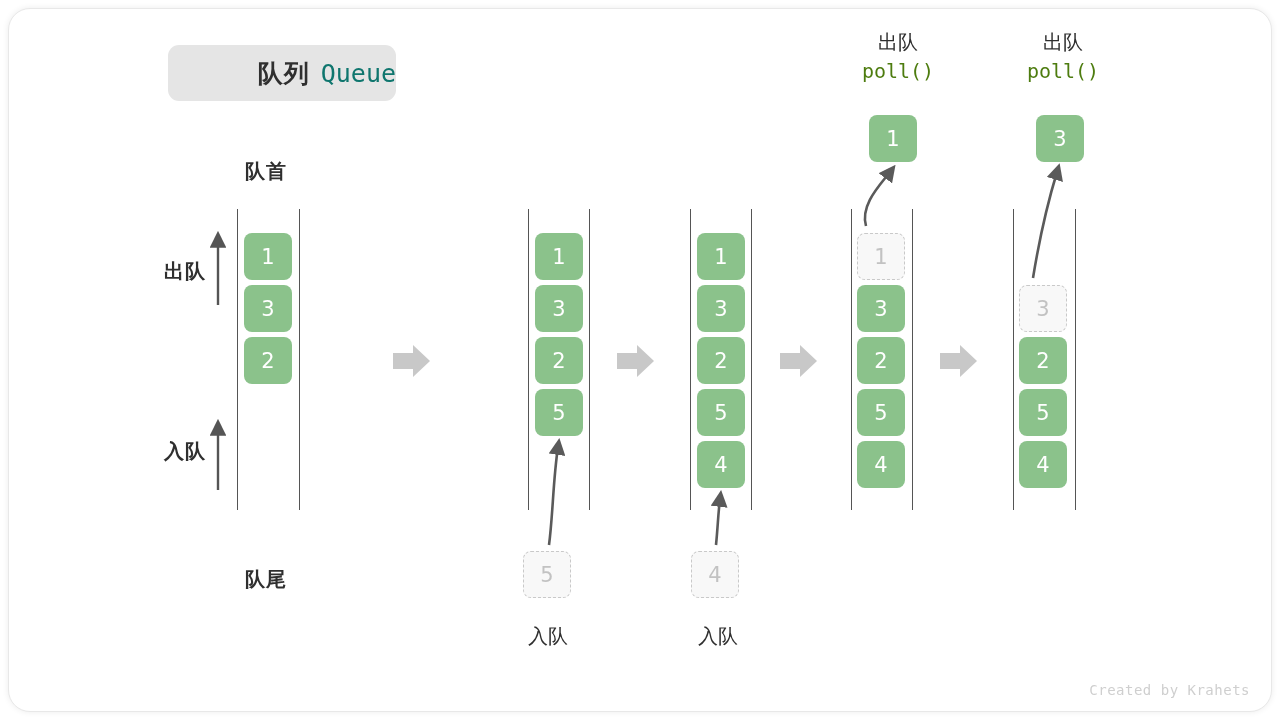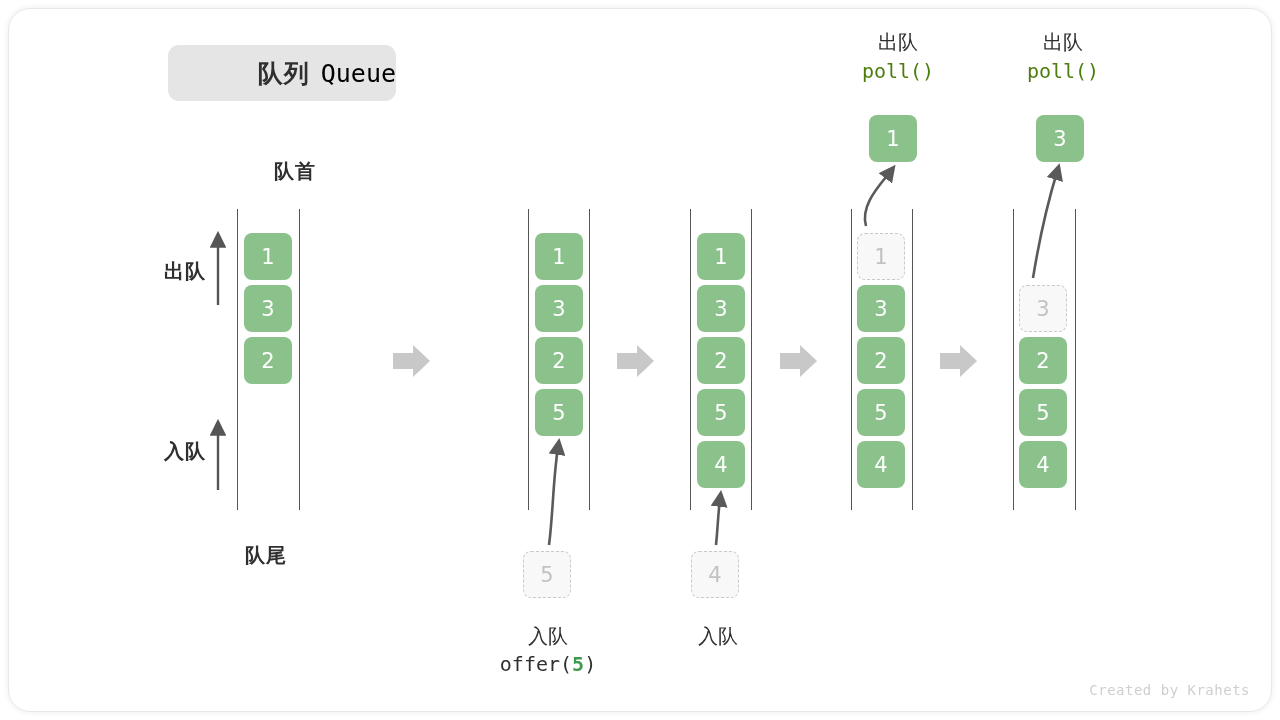--- a/index.html
+++ b/index.html
@@ -47,21 +47,21 @@
   }
   #title-badge .cn {
     font-size: 25px;
     font-weight: bold;
     color: #2f2f2f;
     letter-spacing: 1px;
   }
   #title-badge .en {
     font-family: "DejaVu Sans Mono", "Liberation Mono", monospace;
     font-size: 25px;
-    color: #000000;
+    color: #0f766e;
   }
 
   
   .endlabel {
     font-size: 20px;
     font-weight: bold;
     color: #2f2f2f;
     letter-spacing: 1px;
     text-align: center;
   }
@@ -152,22 +152,22 @@
 <body>
 
 <div id="stage">
   <div id="card"></div>
 
   <div class="abs" id="title-badge">
     <span class="cn">队列</span>
     <span class="en">Queue</span>
   </div>
 
-  <div class="abs endlabel" style="left:216px; top:158px; width:100px;text-align:right;">队首</div>
-  <div class="abs endlabel" style="left:216px; top:542px; width:100px;">队尾</div>
+  <div class="abs endlabel" style="left:216px; top:158px; width:100px;">队首</div>
+  <div class="abs endlabel" style="left:216px; top:566px; width:100px;">队尾</div>
 
   <div class="abs oplabel" style="left:128px; top:258px; width:78px;">出队</div>
   <div class="abs oplabel" style="left:128px; top:438px; width:78px;">入队</div>
 
   <div class="abs rail" style="left:237px; top:209px; height:301px;"></div>
   <div class="abs rail" style="left:299px; top:209px; height:301px;"></div>
 
   <div class="abs cell green" style="left:244px; top:233px;">1</div>
   <div class="abs cell green" style="left:244px; top:285px;">3</div>
   <div class="abs cell green" style="left:244px; top:337px;">2</div>
@@ -177,23 +177,20 @@
 
   <div class="abs cell green" style="left:535px; top:233px;">1</div>
   <div class="abs cell green" style="left:535px; top:285px;">3</div>
   <div class="abs cell green" style="left:535px; top:337px;">2</div>
   <div class="abs cell green" style="left:535px; top:389px;">5</div>
 
   <div class="abs cell ghost" style="left:523px; top:551px;">5</div>
 
   <div class="abs caption" style="left:448px; top:622px; width:200px;">
     <div class="cn">入队</div>
-    <div>
-      <span class="code">offer(</span><span class="code num">5</span><span class="code">)</span>
-    </div>
   </div>
 
   <div class="abs rail" style="left:690px; top:209px; height:301px;"></div>
   <div class="abs rail" style="left:751px; top:209px; height:301px;"></div>
 
   <div class="abs cell green" style="left:697px; top:233px;">1</div>
   <div class="abs cell green" style="left:697px; top:285px;">3</div>
   <div class="abs cell green" style="left:697px; top:337px;">2</div>
   <div class="abs cell green" style="left:697px; top:389px;">5</div>
   <div class="abs cell green" style="left:697px; top:441px;">4</div>

